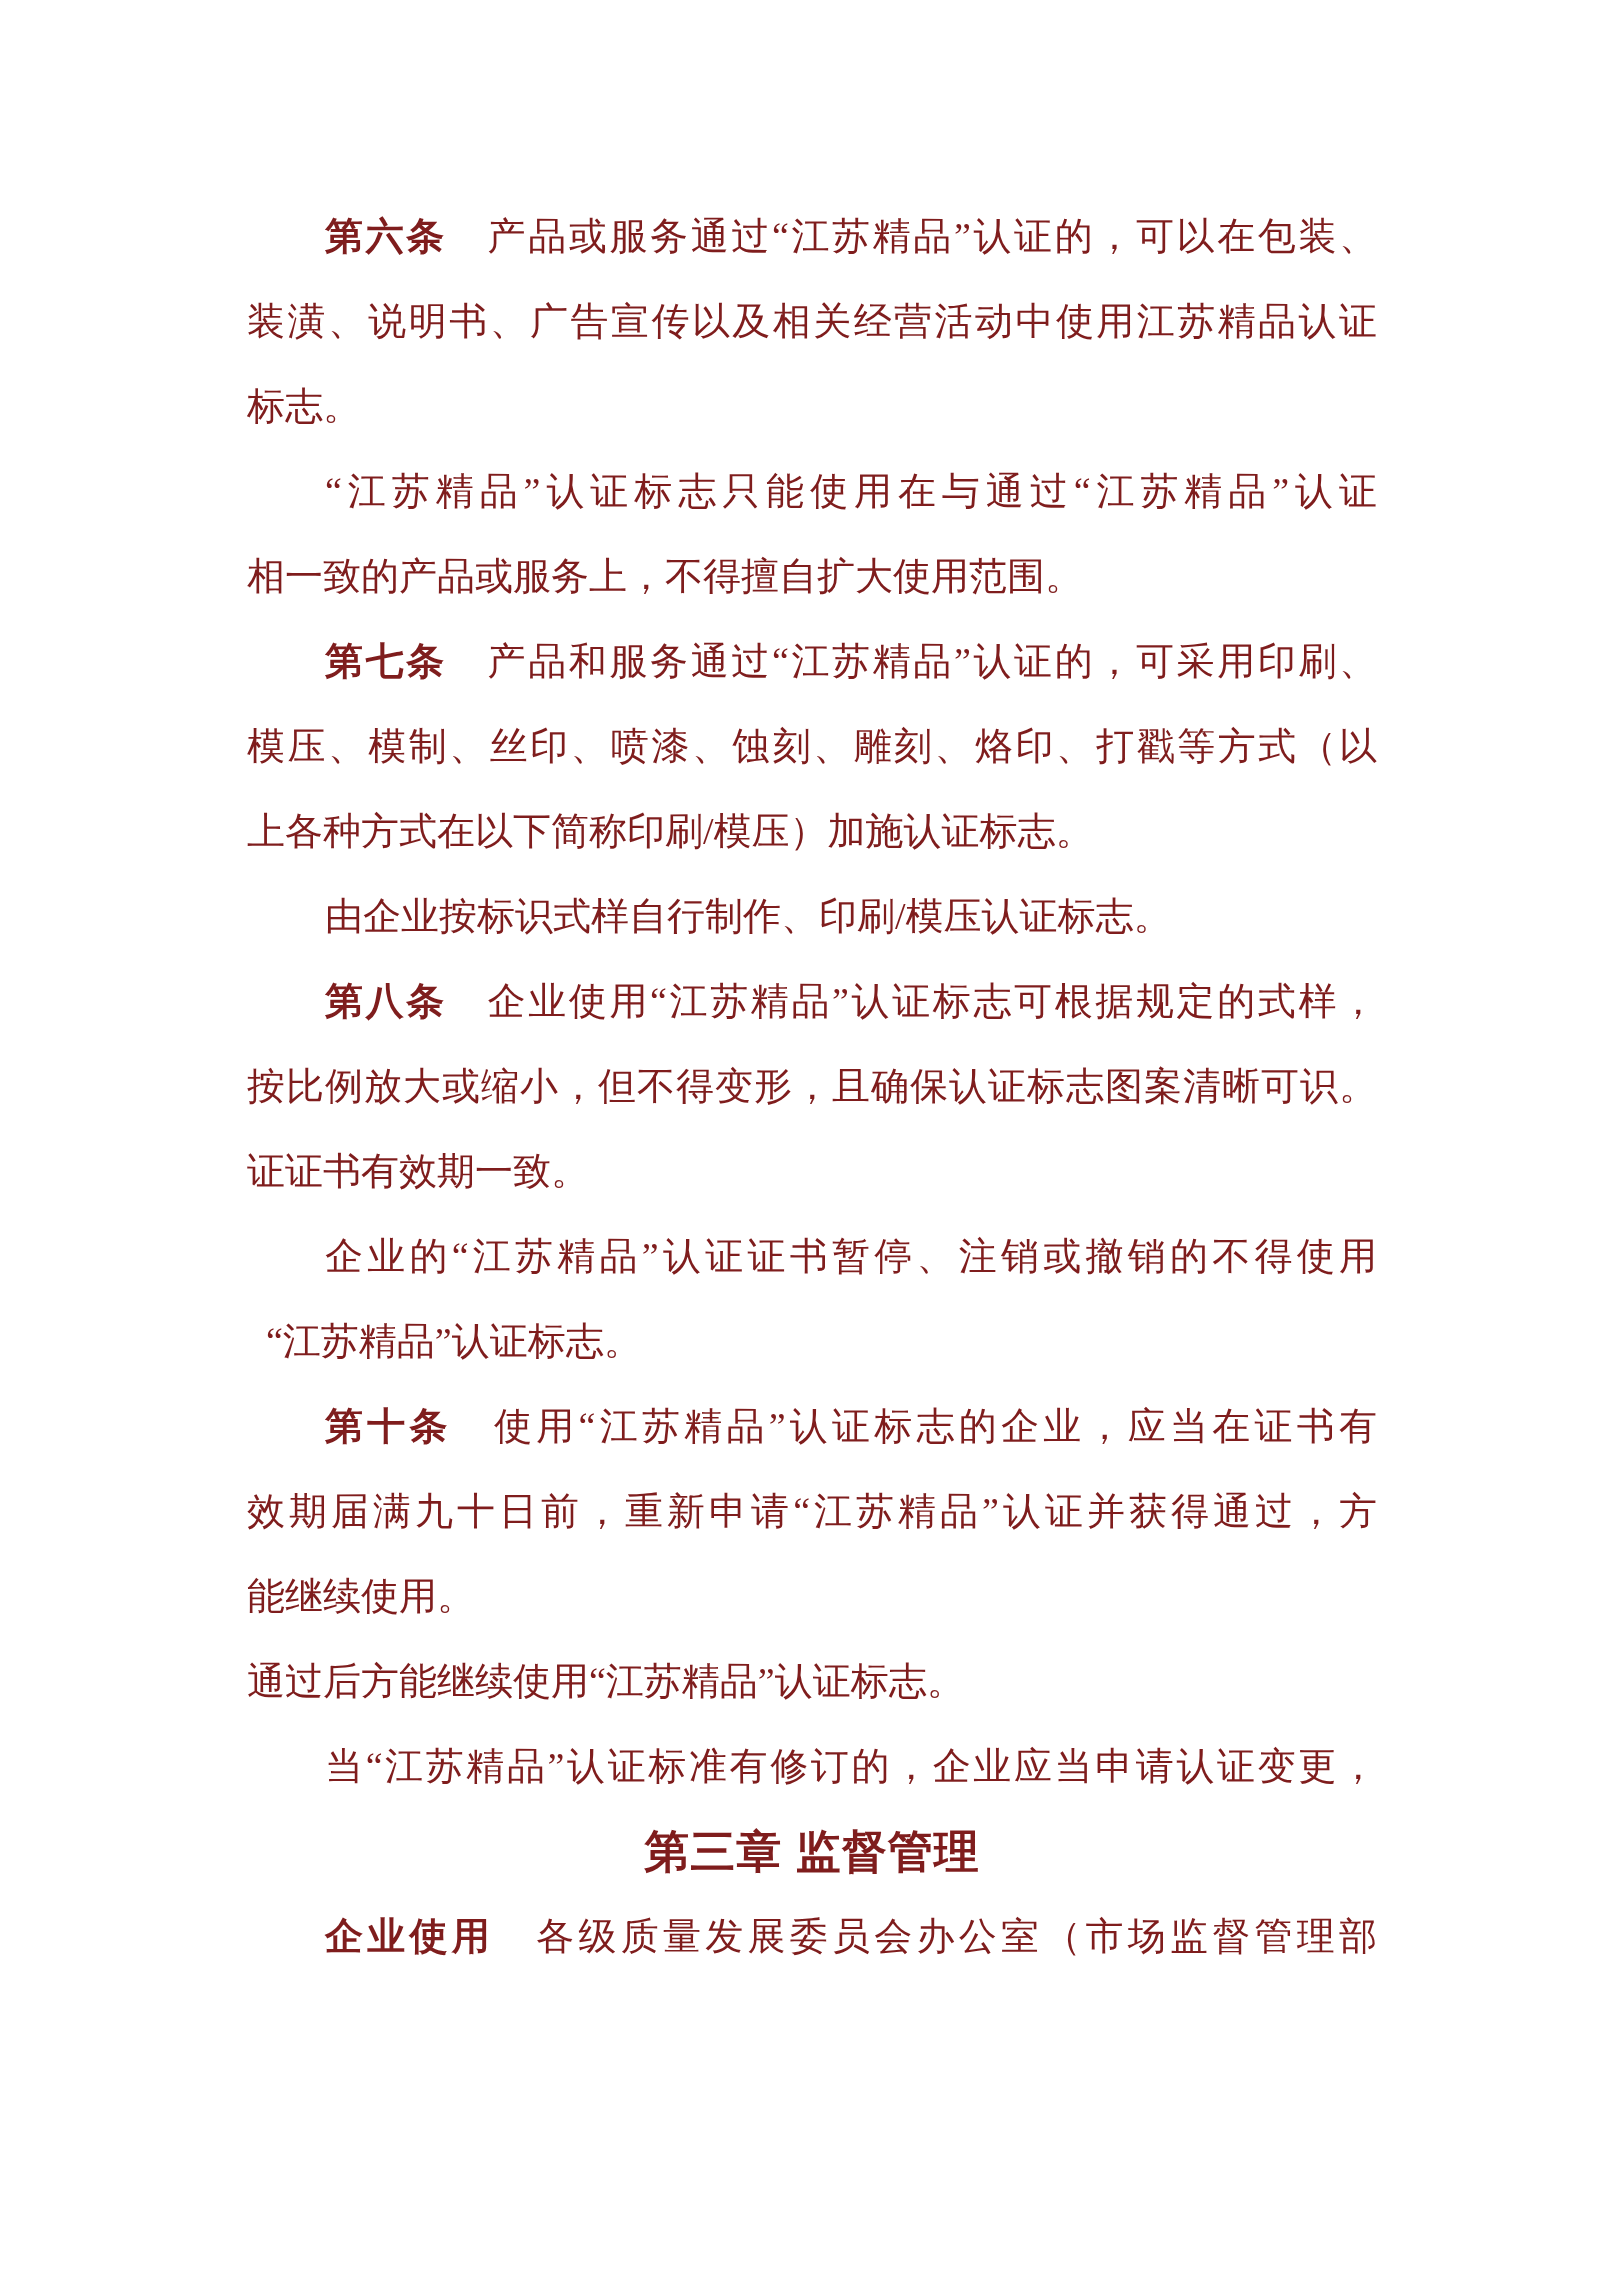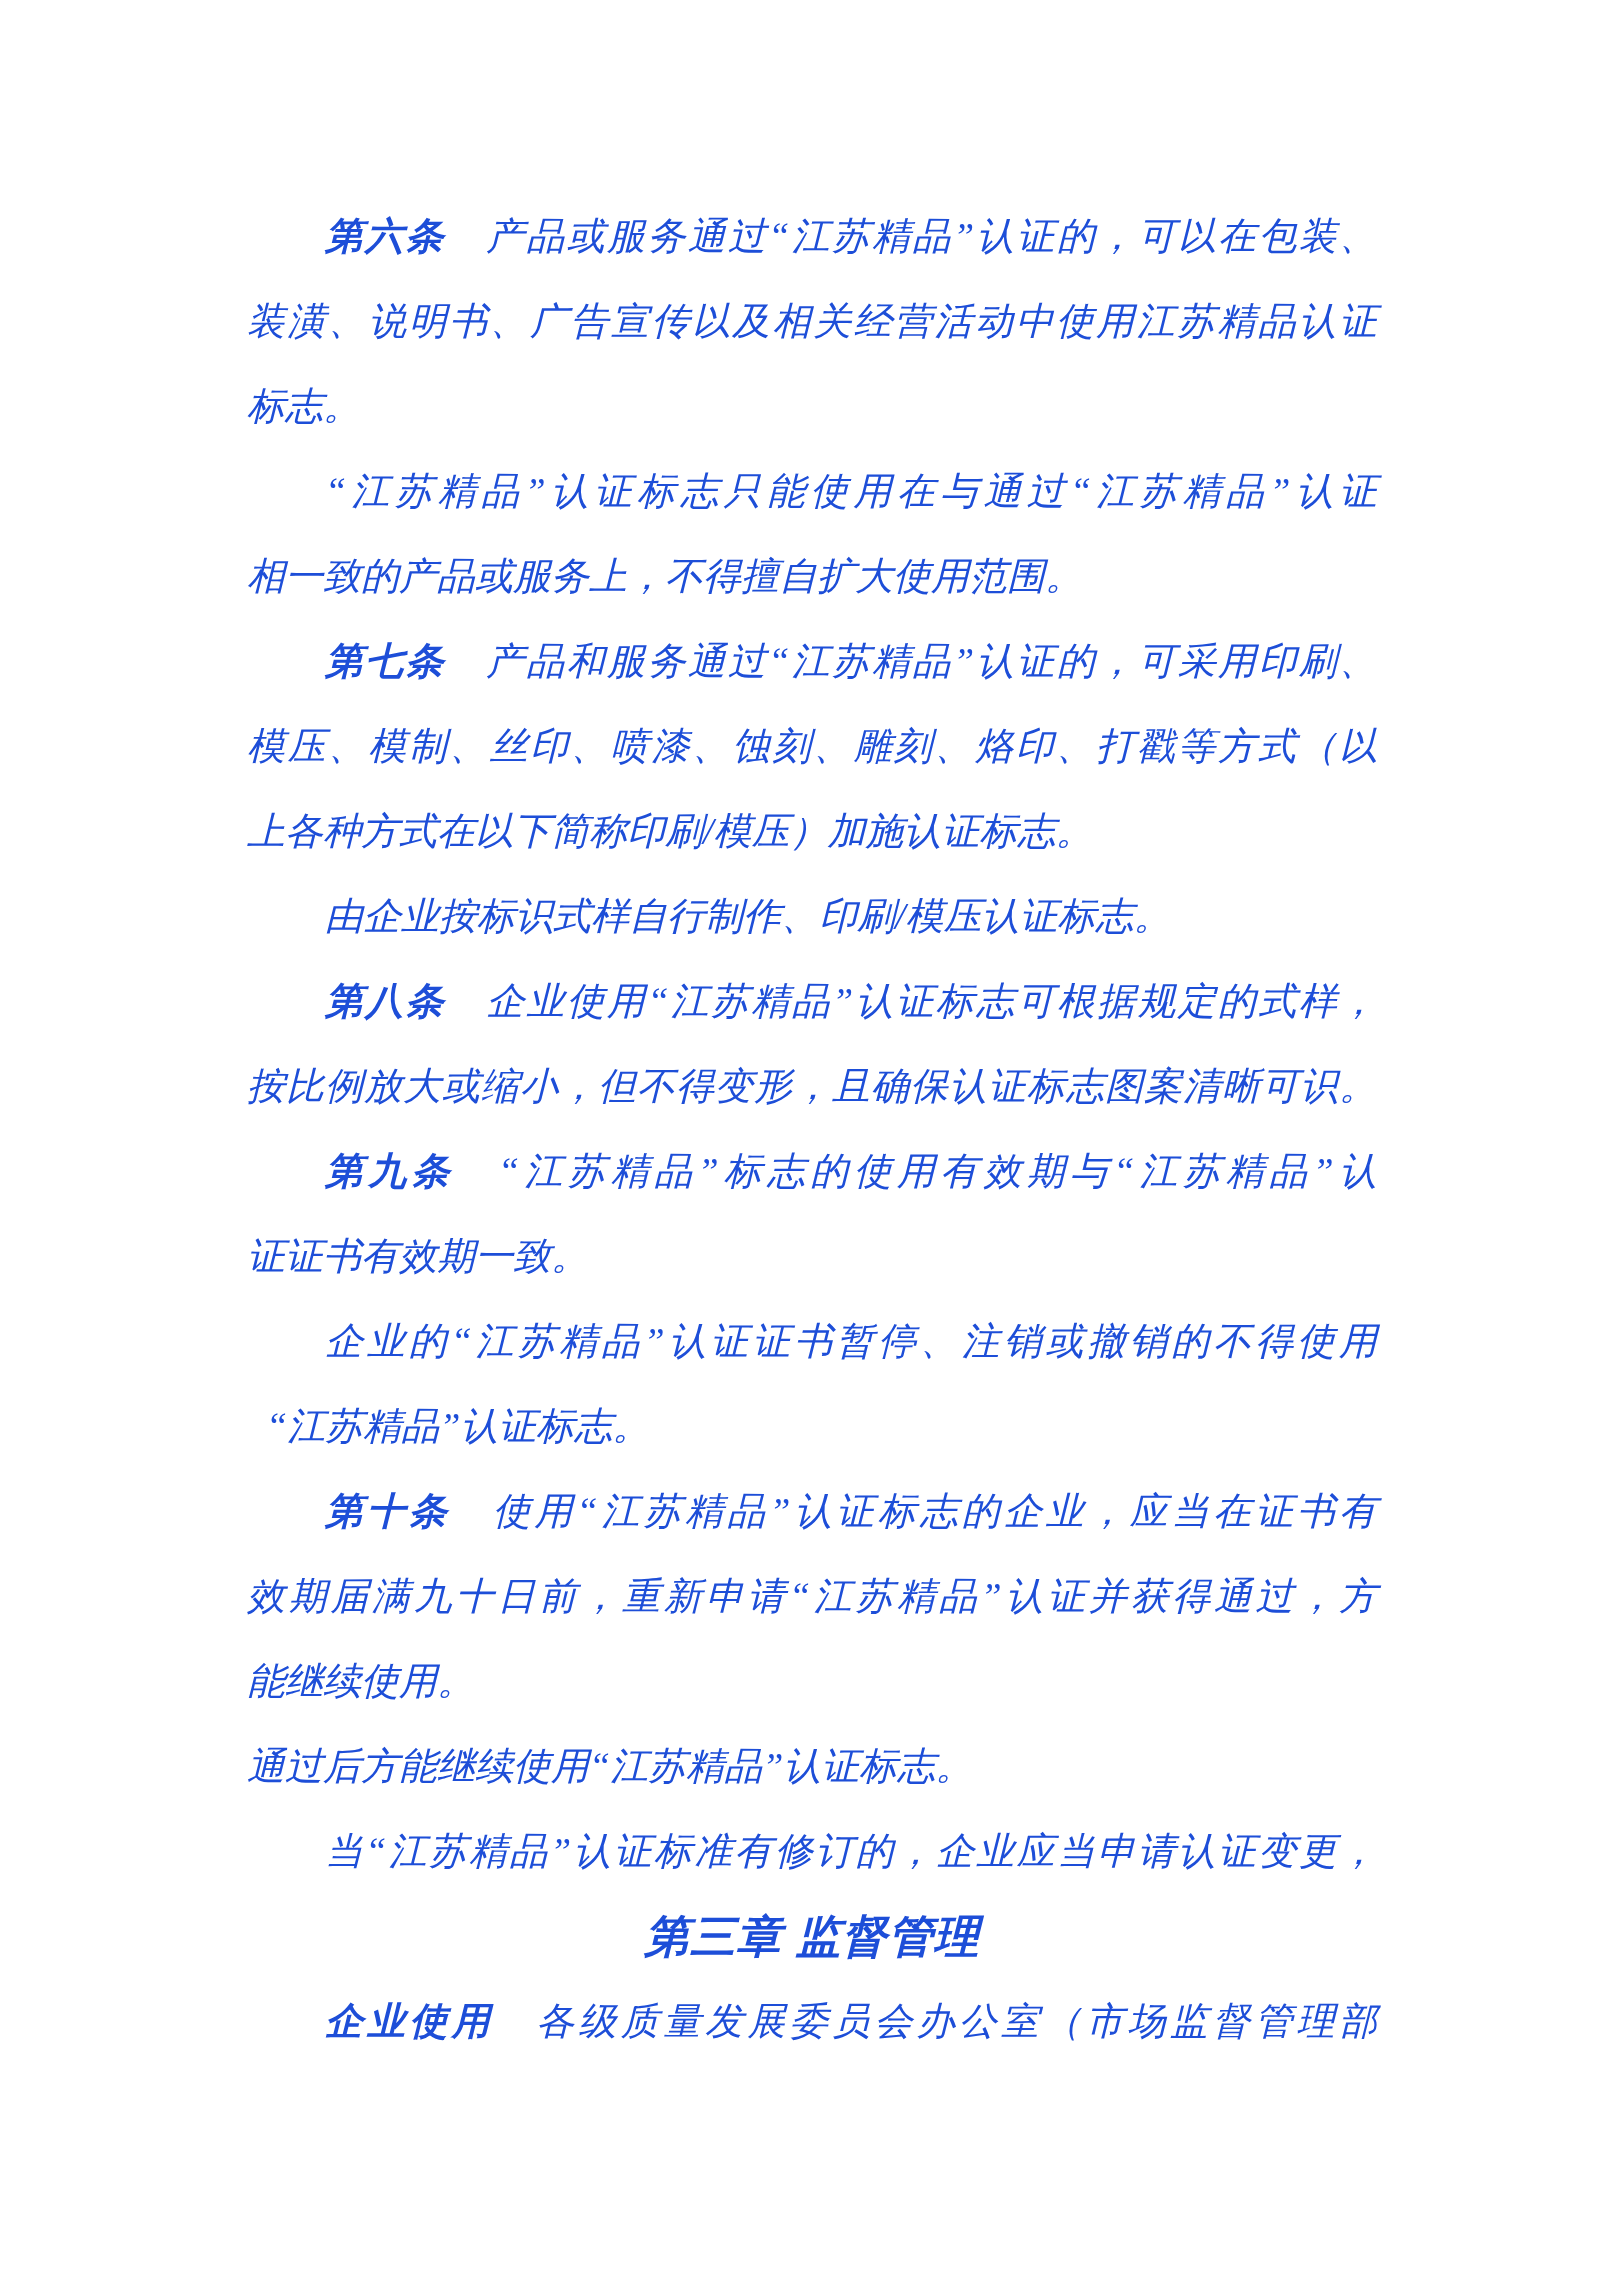--- a/index.html
+++ b/index.html
@@ -16,22 +16,21 @@
     font-family: "Liberation Serif", serif;
     color: #000000;
   }
   .content {
     position: absolute;
     left: 247px;
     top: 194px;
     width: 1130px;
     font-size: 38px;
     line-height: 85px;
-    color: #1d4ed8;
-    font-style: italic;
+    color: #7f1d1d;
   }
   .line {
     white-space: pre-wrap;
   }
   .line.indent {
     text-indent: 78px;
   }
   .line.j {
     text-align: justify;
     text-align-last: justify;
@@ -57,21 +56,20 @@
       <div class="line j"><span>装潢、说明书、广告宣传以及相关经营活动中使用江苏精品认证</span></div>
       <div class="line"><span>标志。</span></div>
       <div class="line indent j"><span>“江苏精品”认证标志只能使用在与通过“江苏精品”认证</span></div>
       <div class="line"><span>相一致的产品或服务上，不得擅自扩大使用范围。</span></div>
       <div class="line indent j"><span class="art">第七条</span><span>　产品和服务通过“江苏精品”认证的，可采用印刷、</span></div>
       <div class="line j"><span>模压、模制、丝印、喷漆、蚀刻、雕刻、烙印、打戳等方式（以</span></div>
       <div class="line"><span>上各种方式在以下简称印刷/模压）加施认证标志。</span></div>
       <div class="line indent"><span>由企业按标识式样自行制作、印刷/模压认证标志。</span></div>
       <div class="line indent j"><span class="art">第八条</span><span>　企业使用“江苏精品”认证标志可根据规定的式样，</span></div>
       <div class="line j"><span>按比例放大或缩小，但不得变形，且确保认证标志图案清晰可识。</span></div>
-      <div class="line indent j"><span class="art">第九条</span><span>　“江苏精品”标志的使用有效期与“江苏精品”认</span></div>
       <div class="line"><span>证证书有效期一致。</span></div>
       <div class="line indent j"><span>企业的“江苏精品”认证证书暂停、注销或撤销的不得使用</span></div>
       <div class="line"><span> “江苏精品”认证标志。</span></div>
       <div class="line indent j"><span class="art">第十条</span><span>　使用“江苏精品”认证标志的企业，应当在证书有</span></div>
       <div class="line j"><span>效期届满九十日前，重新申请“江苏精品”认证并获得通过，方</span></div>
       <div class="line"><span>能继续使用。</span></div>
       <div class="line"><span>通过后方能继续使用“江苏精品”认证标志。</span></div>
       <div class="line indent j"><span>当“江苏精品”认证标准有修订的，企业应当申请认证变更，</span></div>
       <div class="line heading"><span>第三章 监督管理</span></div>
       <div class="line indent j"><span class="art">企业使用</span><span>　各级质量发展委员会办公室（市场监督管理部</span></div>

